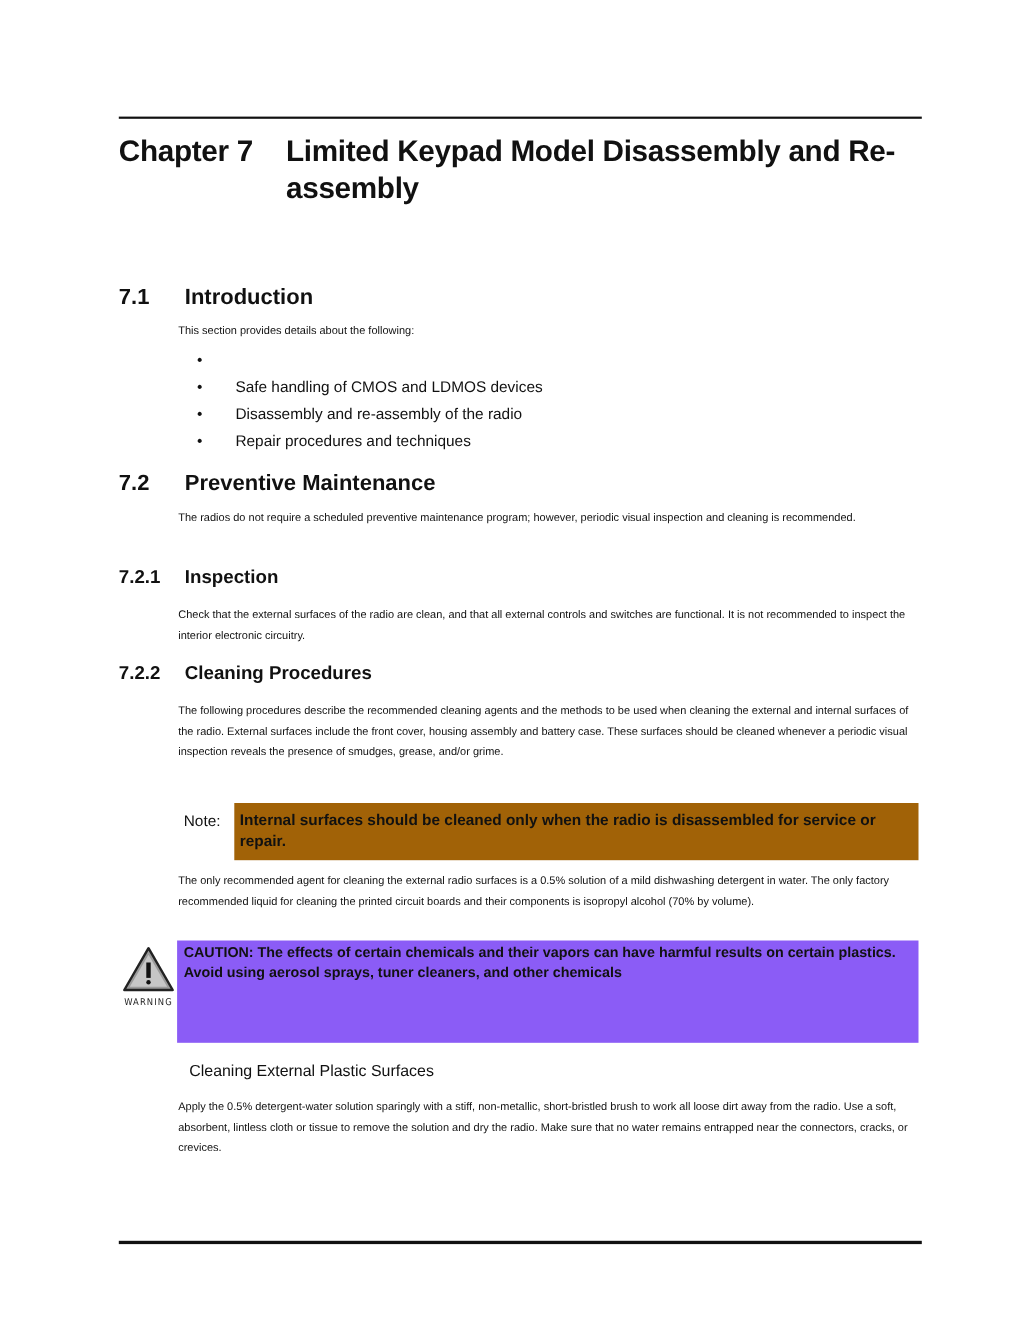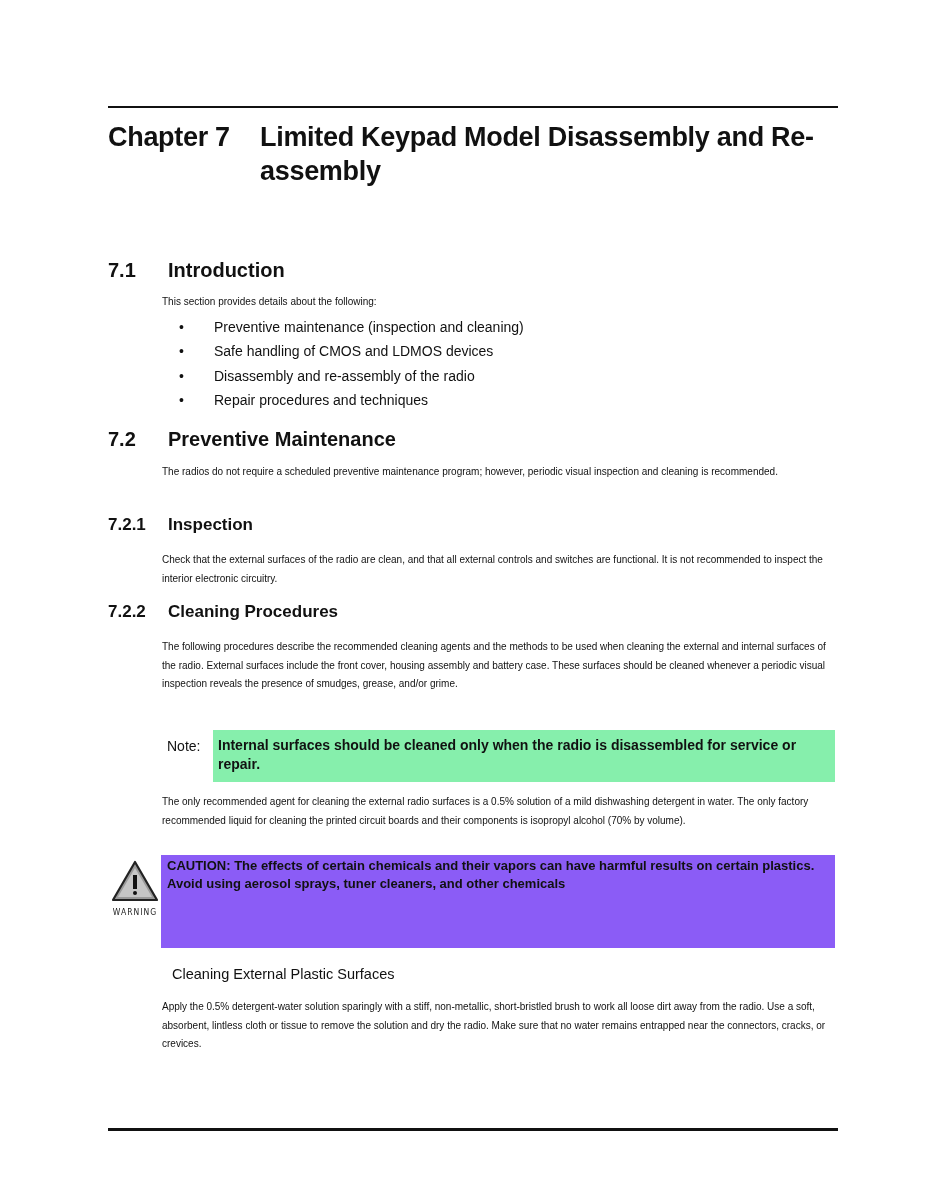--- a/index.html
+++ b/index.html
@@ -114,21 +114,21 @@
       font-size: 14px;
       font-weight: normal;
       line-height: 19px;
     }
     .note .box {
       position: absolute;
       left: 51px;
       top: 0;
       width: 622px;
       height: 52px;
-      background: #86efac;
+      background: #a16207;
     }
     .note .box p {
       margin: 0;
       padding: 6px 8px 0 5px;
       font-size: 14px;
       font-weight: bold;
       line-height: 19px;
     }
 
     .warn-icon {
@@ -185,21 +185,21 @@
   <span class="num">Chapter 7</span>
   <span class="title">Limited Keypad Model Disassembly and Re-assembly</span>
 </div>
 
 <div class="h2" style="top:258px;">
   <span class="n">7.1</span>
   <span class="t">Introduction</span>
 </div>
 <p class="para" style="top:293px;">This section provides details about the following:</p>
 <ul class="bullets">
-  <li><span class="dot">•</span><span>Preventive maintenance (inspection and cleaning)</span></li>
+  <li><span class="dot">•</span></li>
   <li><span class="dot">•</span><span>Safe handling of CMOS and LDMOS devices</span></li>
   <li><span class="dot">•</span><span>Disassembly and re-assembly of the radio</span></li>
   <li><span class="dot">•</span><span>Repair procedures and techniques</span></li>
 </ul>
 
 <div class="h2" style="top:427px;">
   <span class="n">7.2</span>
   <span class="t">Preventive Maintenance</span>
 </div>
 <p class="para" style="top:463px;">The radios do not require a scheduled preventive maintenance program; however, periodic visual inspection and cleaning is recommended.</p>

